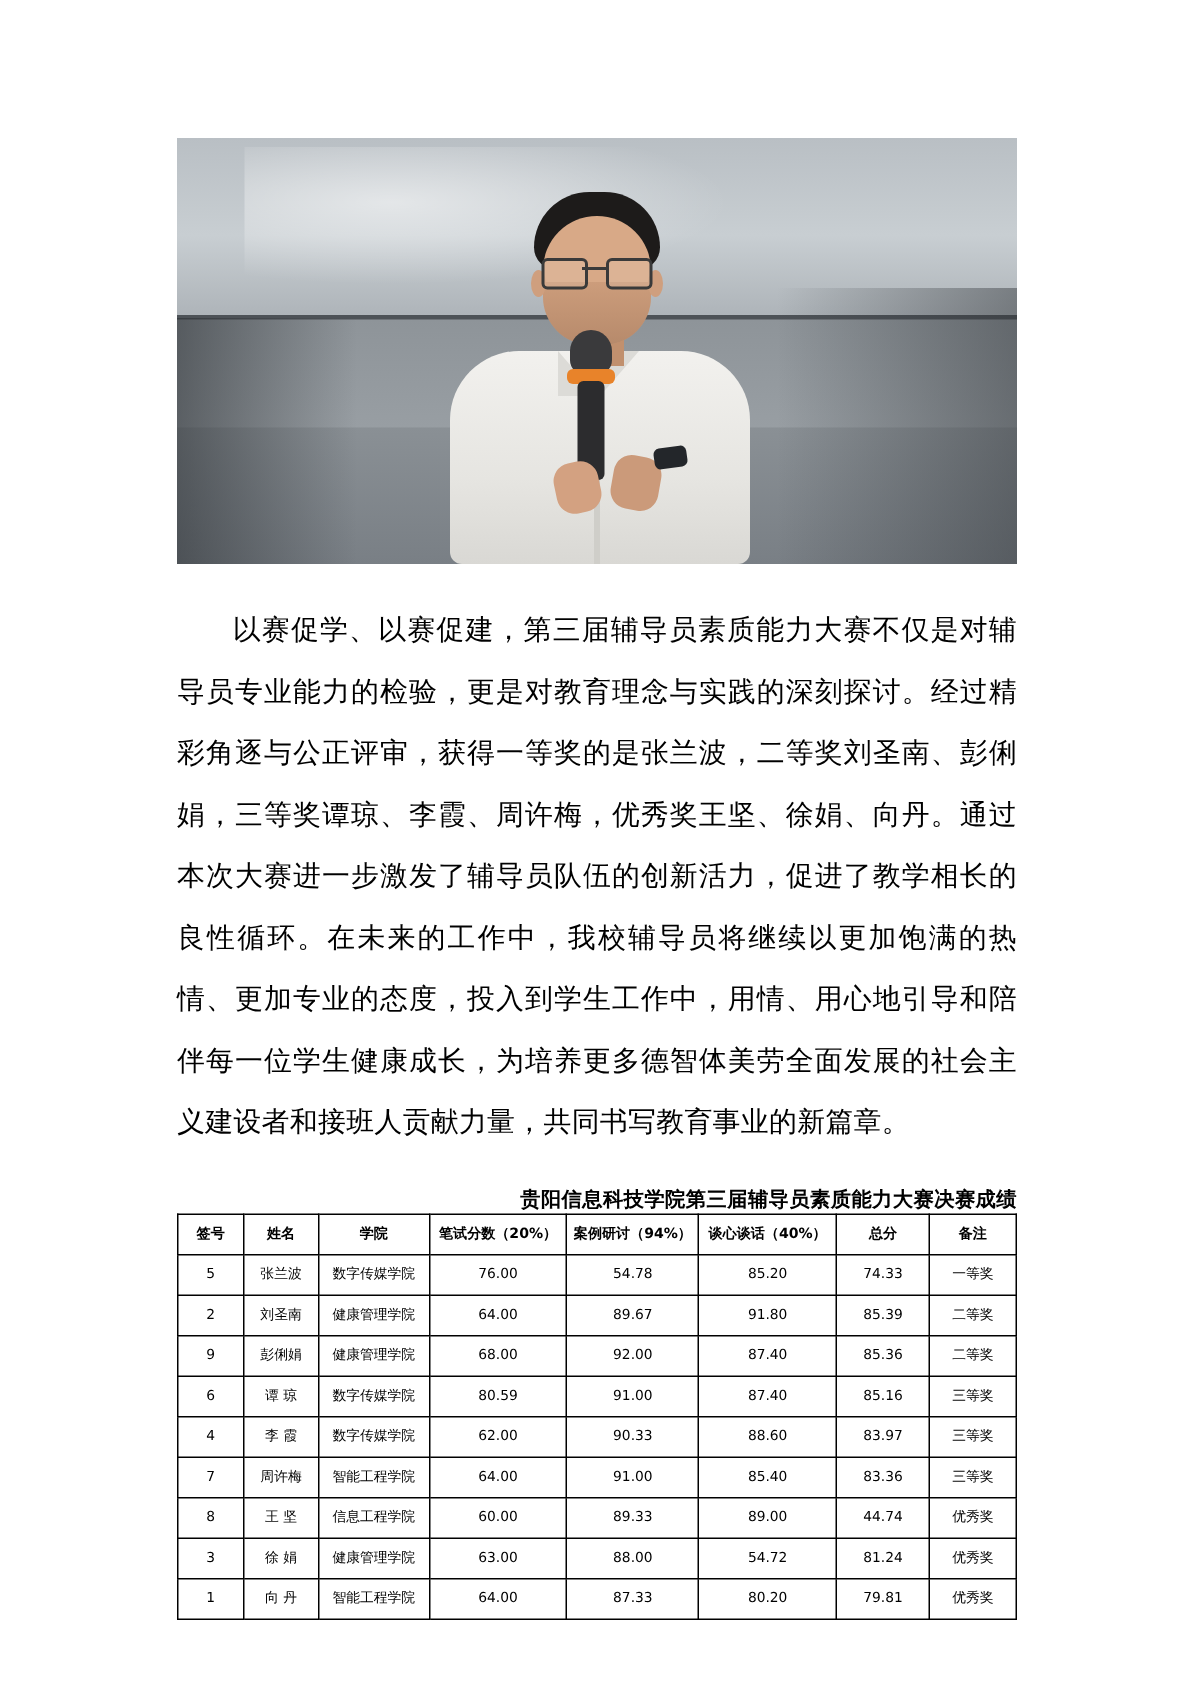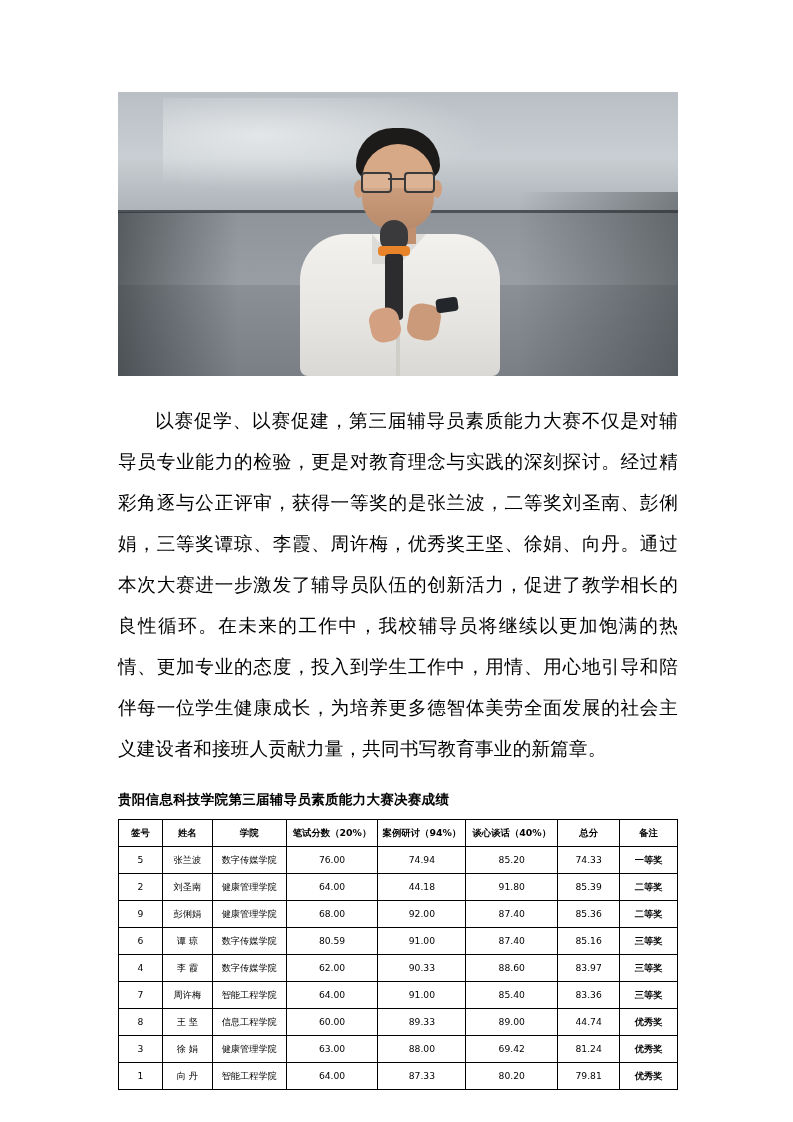--- a/index.html
+++ b/index.html
@@ -148,45 +148,44 @@
     line-height: 41px;
     text-align: justify;
     text-indent: 2em;
     letter-spacing: 0.2px;
     font-family: "DejaVu Serif", "Liberation Serif", serif;
   }
 
   
   .table-title {
     margin-top: 22px;
-    text-align: left;
+    text-align: right;
     font-size: 13.5px;
     font-weight: bold;
     font-family: "DejaVu Sans", "Liberation Sans", sans-serif;
     letter-spacing: 0.3px;
   }
   table.scores {
-    margin-top: 10px;
     width: 560px;
     border-collapse: collapse;
     font-size: 9.2px;
     font-family: "DejaVu Sans", "Liberation Sans", sans-serif;
   }
   table.scores th, table.scores td {
     border: 1px solid #000;
     text-align: center;
     padding: 4px 2px;
     height: 18px;
     line-height: 1.1;
   }
   table.scores thead th {
     font-weight: bold;
     font-size: 9.4px;
   }
-  table.scores td.remark { font-weight: bold; }
+  table.scores td.remark { font-weight: normal; }
   col.c0 { width: 44px; }
   col.c1 { width: 50px; }
   col.c2 { width: 74px; }
   col.c3 { width: 92px; }
   col.c4 { width: 88px; }
   col.c5 { width: 92px; }
   col.c6 { width: 62px; }
   col.c7 { width: 58px; }
 </style>
 </head>
@@ -256,31 +255,31 @@
         <th>总分</th>
         <th>备注</th>
       </tr>
     </thead>
     <tbody>
       <tr>
         <td>5</td>
         <td>张兰波</td>
         <td>数字传媒学院</td>
         <td>76.00</td>
-        <td>74.94</td>
+        <td>54.78</td>
         <td>85.20</td>
         <td>74.33</td>
         <td class="remark">一等奖</td>
       </tr>
       <tr>
         <td>2</td>
         <td>刘圣南</td>
         <td>健康管理学院</td>
         <td>64.00</td>
-        <td>44.18</td>
+        <td>89.67</td>
         <td>91.80</td>
         <td>85.39</td>
         <td class="remark">二等奖</td>
       </tr>
       <tr>
         <td>9</td>
         <td>彭俐娟</td>
         <td>健康管理学院</td>
         <td>68.00</td>
         <td>92.00</td>
@@ -327,21 +326,21 @@
         <td>89.00</td>
         <td>44.74</td>
         <td class="remark">优秀奖</td>
       </tr>
       <tr>
         <td>3</td>
         <td>徐  娟</td>
         <td>健康管理学院</td>
         <td>63.00</td>
         <td>88.00</td>
-        <td>69.42</td>
+        <td>54.72</td>
         <td>81.24</td>
         <td class="remark">优秀奖</td>
       </tr>
       <tr>
         <td>1</td>
         <td>向  丹</td>
         <td>智能工程学院</td>
         <td>64.00</td>
         <td>87.33</td>
         <td>80.20</td>

